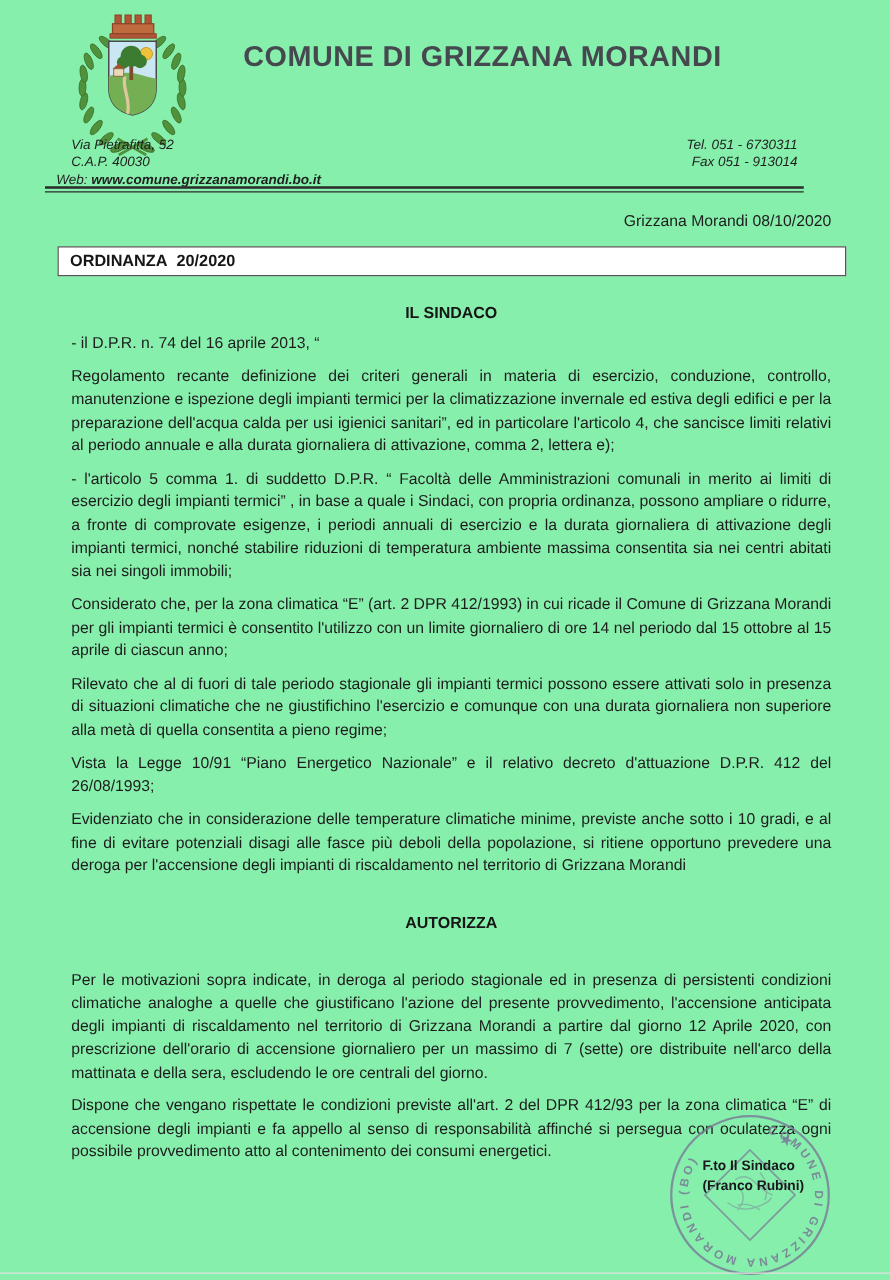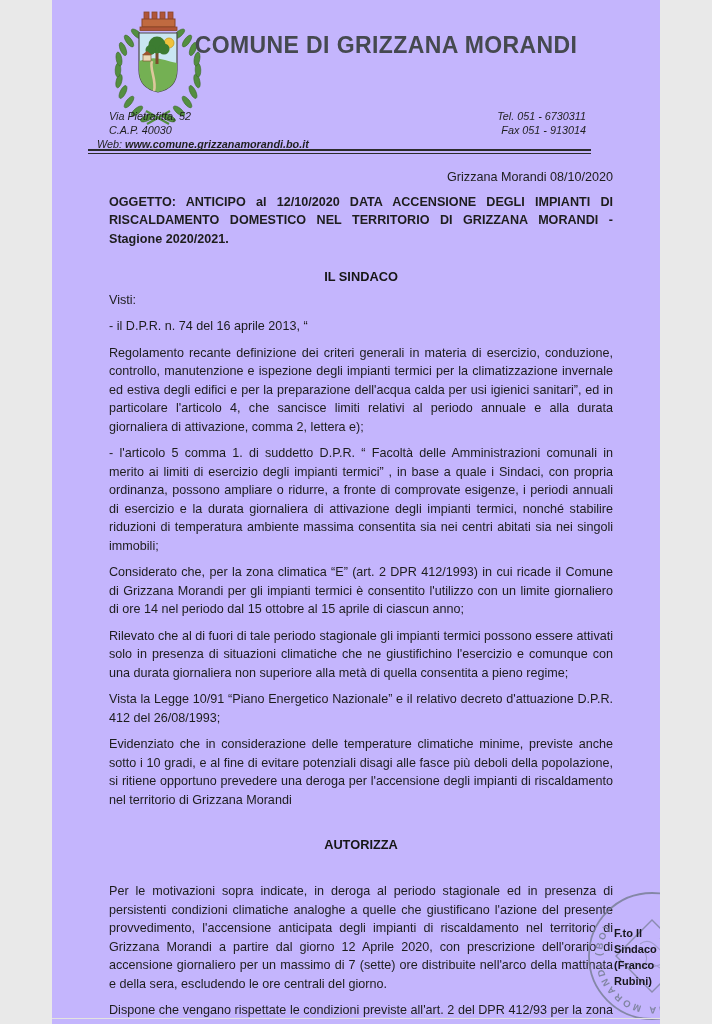--- a/index.html
+++ b/index.html
@@ -1,16 +1,16 @@
 <!DOCTYPE html>
 <html><head>
 <meta charset="utf-8">
 <style>
   html,body{margin:0;padding:0;background:#e9e9e9;}
-  .page{position:relative;width:608px;height:1024px;margin:0 auto;background:#c4b5fd;
+  .page{position:relative;width:712px;height:1024px;margin:0 auto;background:#86efac;
         overflow:hidden;font-family:"Liberation Sans",sans-serif;color:#1d1d1d;}
   
   .hdr{position:absolute;left:0;top:0;right:0;height:158px;}
   .logo{position:absolute;left:55px;top:8px;width:102px;height:124px;}
   .title{position:absolute;left:100px;right:40px;top:32px;margin:0;text-align:center;
          font-size:23px;font-weight:bold;letter-spacing:.4px;color:#45494f;}
   .subtitle{position:absolute;left:100px;right:40px;top:74px;text-align:center;
             font-size:16.5px;font-style:italic;color:#2c2f33;}
   .addr,.contact{position:absolute;font-size:10.8px;font-style:italic;color:#1f1f1f;}
   .addr.street{left:57px;top:110px;}
@@ -109,26 +109,27 @@
     <div class="contact tel">Tel. 051 - 6730311</div>
     <div class="contact fax">Fax 051 - 913014</div>
 
     <div class="rule"></div>
   </header>
 
   <main class="content">
 
     <div class="dateline">Grizzana Morandi 08/10/2020</div>
 
+    <div class="ordbox">
+      <span>ORDINANZA&nbsp;&nbsp;20/2020</span>
+    </div>
 
-    <p class="subject">OGGETTO: ANTICIPO al 12/10/2020 DATA ACCENSIONE DEGLI IMPIANTI DI RISCALDAMENTO DOMESTICO NEL TERRITORIO DI GRIZZANA MORANDI - Stagione 2020/2021.</p>
 
     <h2 class="center-h">IL SINDACO</h2>
 
-    <p class="para visti">Visti:</p>
     <p class="para">- il D.P.R. n. 74 del 16 aprile 2013, “</p>
     <p class="para">Regolamento recante definizione dei criteri generali in materia di esercizio, conduzione, controllo, manutenzione e ispezione degli impianti termici per la climatizzazione invernale ed estiva degli edifici e per la preparazione dell'acqua calda per usi igienici sanitari”, ed in particolare l'articolo 4, che sancisce limiti relativi al periodo annuale e alla durata giornaliera di attivazione, comma 2, lettera e);</p>
     <p class="para">- l'articolo 5 comma 1. di suddetto D.P.R. “ Facoltà delle Amministrazioni comunali in merito ai limiti di esercizio degli impianti termici” , in base a quale i Sindaci, con propria ordinanza, possono ampliare o ridurre, a fronte di comprovate esigenze, i periodi annuali di esercizio e la durata giornaliera di attivazione degli impianti termici, nonché stabilire riduzioni di temperatura ambiente massima consentita sia nei centri abitati sia nei singoli immobili;</p>
     <p class="para">Considerato che, per la zona climatica “E” (art. 2 DPR 412/1993) in cui ricade il Comune di Grizzana Morandi per gli impianti termici è consentito l'utilizzo  con un limite giornaliero di ore 14 nel periodo dal 15 ottobre al 15 aprile di ciascun anno;</p>
     <p class="para">Rilevato che al di fuori di tale periodo stagionale gli impianti termici possono essere attivati solo in presenza di situazioni climatiche che ne giustifichino l'esercizio e comunque con una durata giornaliera non superiore alla metà di quella consentita a pieno regime;</p>
     <p class="para">Vista la Legge 10/91 “Piano Energetico Nazionale” e il relativo decreto d'attuazione D.P.R. 412 del 26/08/1993;</p>
     <p class="para">Evidenziato che in considerazione delle temperature climatiche minime, previste anche sotto i 10 gradi, e al fine di evitare potenziali disagi alle fasce più deboli della popolazione, si ritiene opportuno prevedere una deroga per l'accensione degli impianti di riscaldamento nel territorio di Grizzana Morandi</p>
 
     <h2 class="center-h aut">AUTORIZZA</h2>
 

